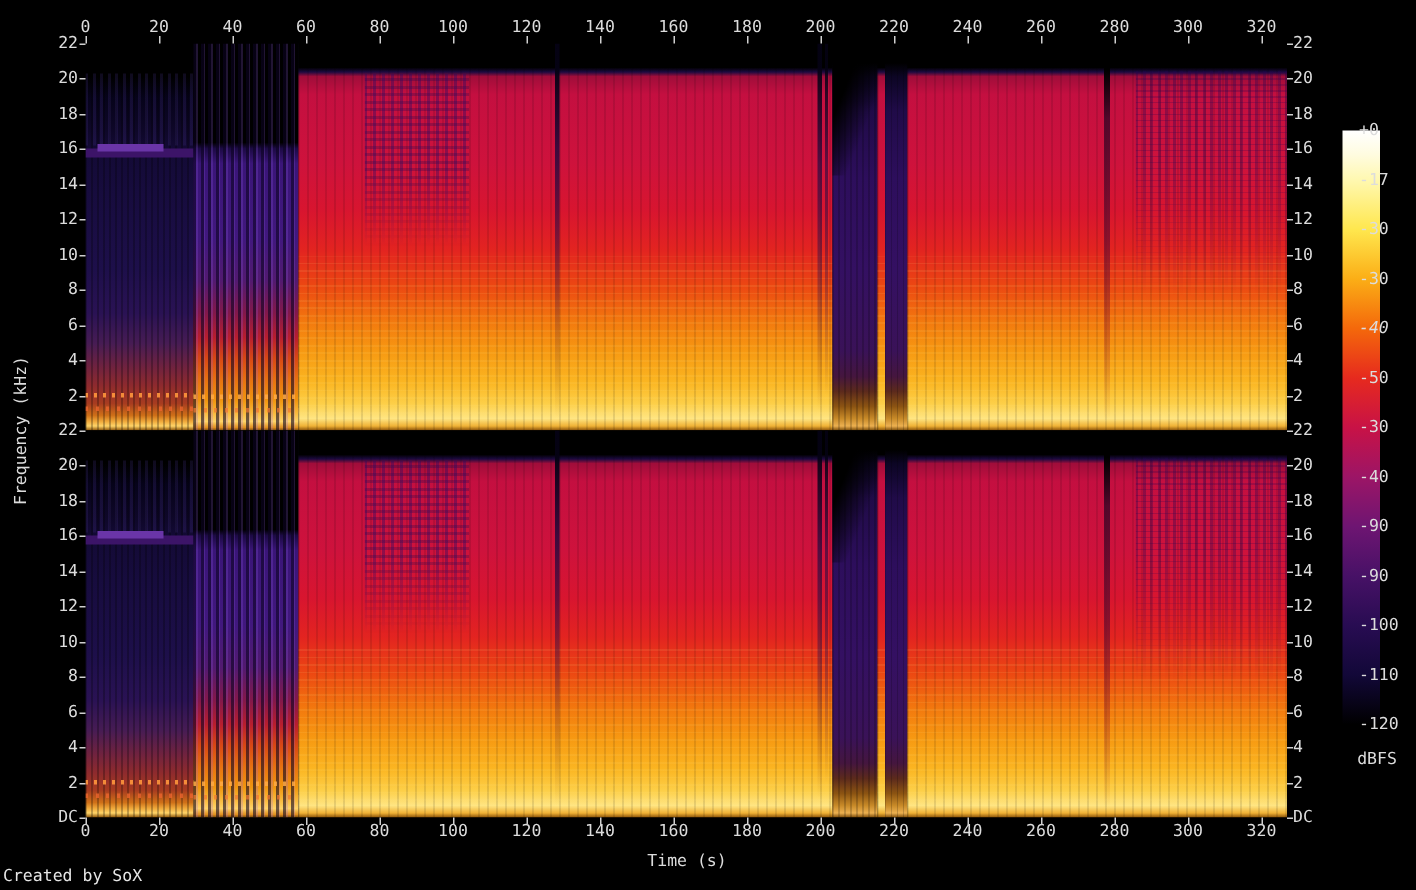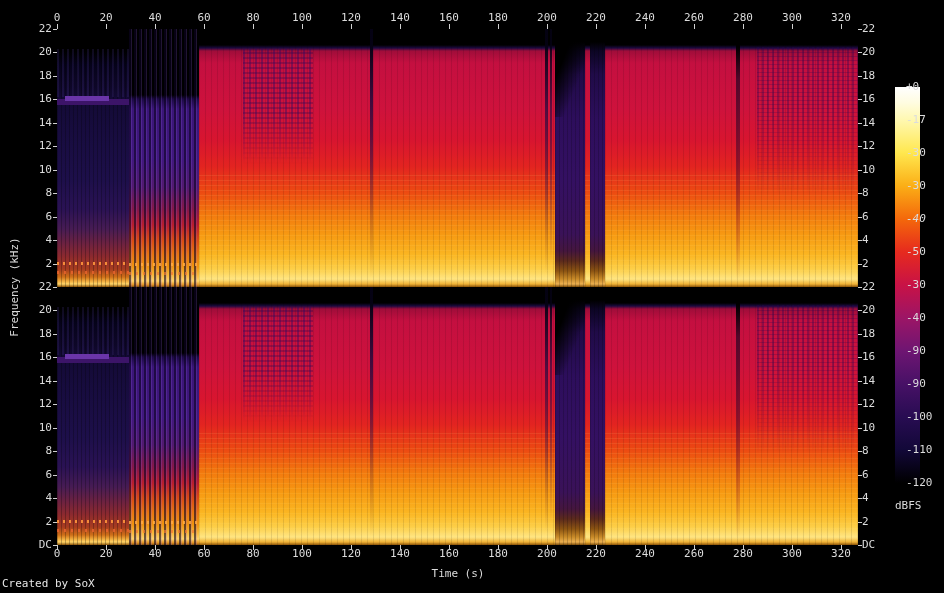--- a/index.html
+++ b/index.html
@@ -11,21 +11,21 @@
   .time-lbl{transform:translateX(-50%);}
   .fl{left:0;width:52px;text-align:right;}
   .fr{left:862px;width:42px;text-align:left;}
   .cb-lbl{left:906px;text-align:left;}
   .tick{position:absolute;background:#cfcfcf;}
   .ylabel{position:absolute;left:14px;top:287px;transform:translate(-50%,-50%) rotate(-90deg);
     color:#dcdcdc;font-size:11px;white-space:pre;}
   .xlabel{position:absolute;left:458px;top:567px;transform:translateX(-50%);
     color:#dcdcdc;font-size:11px;white-space:pre;}
   .footer{position:absolute;left:2px;top:577px;color:#e6e6e6;font-size:11px;white-space:pre;}
-  .cbunit{position:absolute;left:895px;top:499px;width:46px;
+  .cbunit{position:absolute;left:895px;top:499px;width:46px;text-align:center;
     color:#dcdcdc;font-size:11px;}
 
   .panel{position:absolute;left:57px;width:801px;height:258px;background:#000;overflow:hidden;}
   #panel1{top:29px;}
   .seg{position:absolute;top:0;height:258px;}
 
   
   .intro{left:0;width:72px;
     background-image:
       repeating-linear-gradient(90deg, rgba(255,150,60,.9) 0 2px, rgba(0,0,0,0) 2px 6px),

